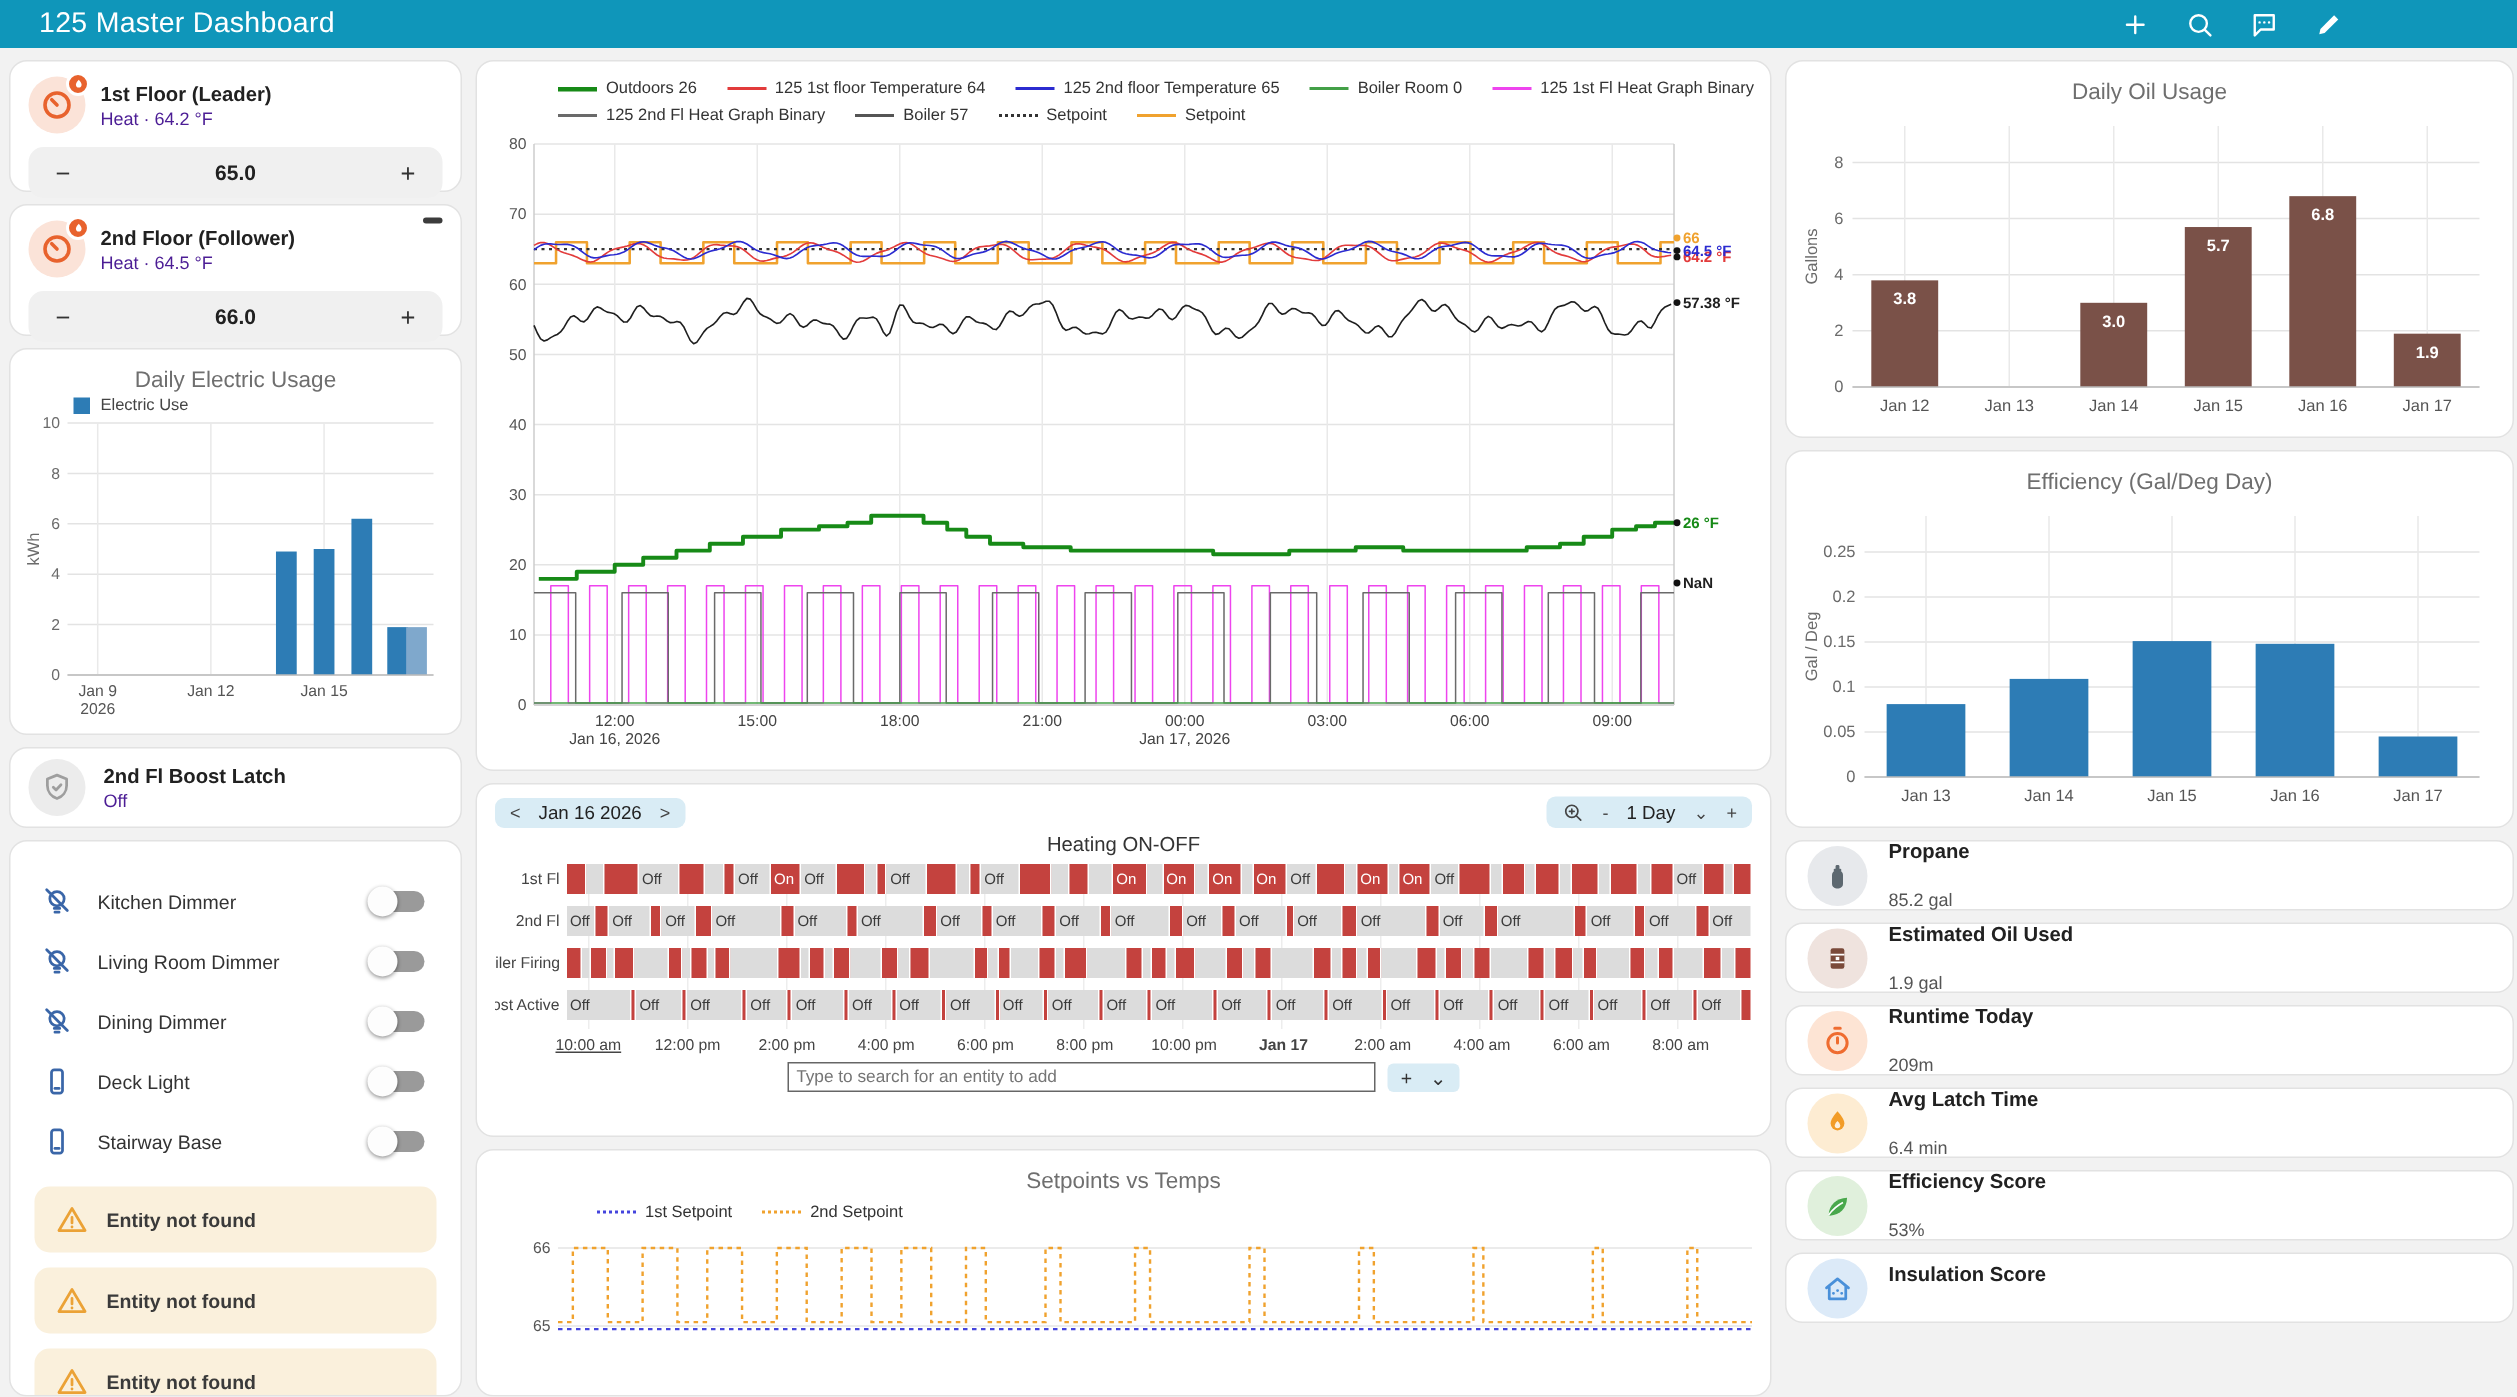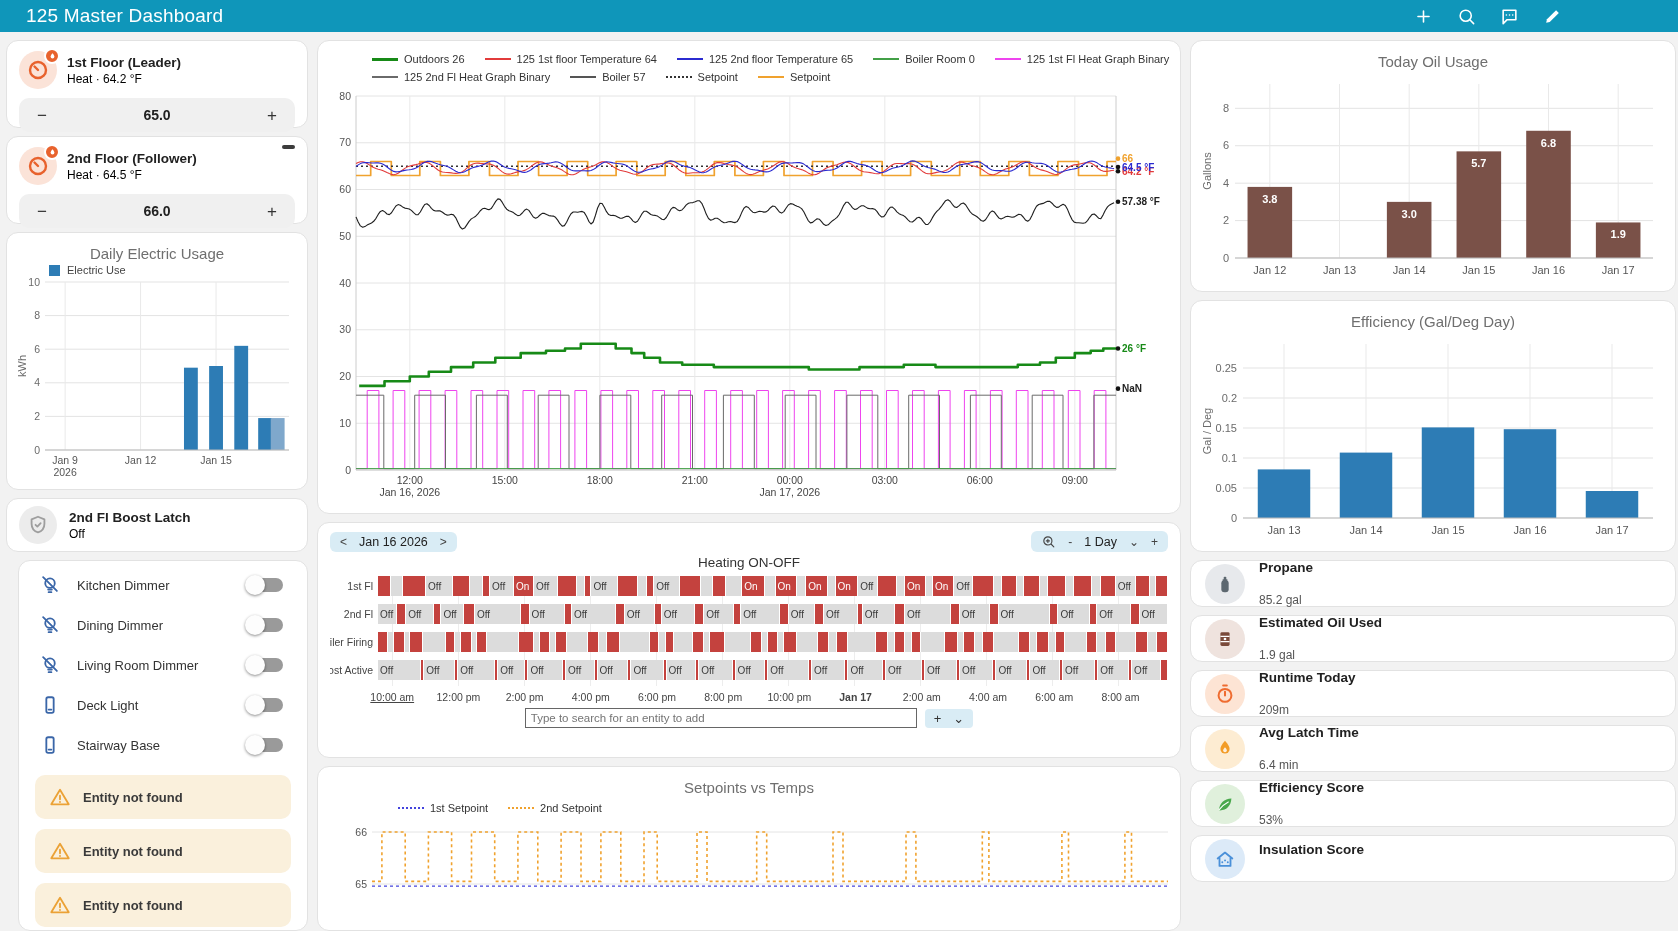--- a/index.html
+++ b/index.html
@@ -16,34 +16,34 @@
   .card{background:#fff;border:1px solid #e2e2e2;border-radius:12px;position:relative;}
   .chart-title{text-align:center;font-size:15px;color:#6f6f6f;margin:8px 0 2px 0;}
   
   .tcard{padding:10px 12px 12px 12px;height:88px;}
   .trow{display:flex;align-items:center;gap:10px;margin-bottom:9px;}
   .ticon{width:38px;height:38px;border-radius:50%;background:#fbe3d8;position:relative;flex:0 0 auto;
     display:flex;align-items:center;justify-content:center;}
   .tbadge{position:absolute;top:-3px;right:-3px;width:16px;height:16px;border-radius:50%;background:#e8622d;
     border:2px solid #fff;display:flex;align-items:center;justify-content:center;}
   .tname{font-size:13.5px;font-weight:bold;color:#212121;line-height:15px;}
-  .tstate{font-size:12px;color:#000000;margin-top:2px;}
+  .tstate{font-size:12px;color:#4c1d95;margin-top:2px;}
   .stepper{background:#f0f0f0;border-radius:10px;height:34px;display:flex;align-items:center;justify-content:space-between;padding:0 8px;}
   .stepbtn{border:none;background:transparent;font-size:17px;color:#333;width:30px;cursor:pointer;line-height:1;}
   .stepval{font-size:14px;font-weight:bold;color:#212121;}
   .collapse-dash{position:absolute;top:8px;right:12px;width:13px;height:4px;border-radius:2px;background:#3c3c3c;}
   
   #electric-card{padding:4px 8px 6px 8px;height:258px;}
   .mini-legend{display:flex;align-items:center;gap:7px;margin:2px 0 0 34px;font-size:11px;color:#444;}
   .mini-legend .sq{width:11px;height:11px;display:inline-block;}
   
   #boost-card{padding:8px 12px;height:54px;display:flex;align-items:center;gap:12px;}
   .gicon{width:38px;height:38px;border-radius:50%;background:#ececec;display:flex;align-items:center;justify-content:center;flex:0 0 auto;}
   
-  #switch-card{flex:1;min-height:0;overflow:hidden;padding:4px 6px;margin-left:12px;}
+  #switch-card{flex:1;min-height:0;overflow:hidden;padding:20px 6px;}
   .sw-row{display:flex;align-items:center;gap:16px;padding:9px 14px;}
   .sw-label{font-size:13px;color:#333;flex:1;}
   .toggle{width:36px;height:14px;background:#9a9a9a;border-radius:7px;position:relative;cursor:pointer;margin-right:4px;}
   .toggle .knob{position:absolute;left:-2px;top:-3px;width:20px;height:20px;border-radius:50%;background:#fdfdfd;
     box-shadow:0 1px 3px rgba(0,0,0,.45);}
   .warn{margin:10px 10px;padding:11px 14px;background:#faf0dc;border-radius:10px;display:flex;align-items:center;gap:12px;}
   .warn .wtxt{font-size:13px;font-weight:bold;color:#3a3a3a;}
   
   #hist-card{padding:6px 8px 0 8px;height:474px;}
   .hlegend{display:flex;flex-wrap:wrap;column-gap:20px;row-gap:3px;margin:6px 0 2px 46px;font-size:11px;color:#333;align-items:center;}
@@ -239,34 +239,34 @@
             </div>
           </div>
           <div class="sw-row">
             <span>
               <svg width="22" height="22" viewBox="0 0 24 24" fill="none" stroke="#3a66a8" stroke-width="2" stroke-linecap="round" stroke-linejoin="round">
                 <circle cx="12" cy="10" r="5.2"></circle>
                 <path d="M10 17h4M10.5 19.8h3"></path>
                 <path d="M4.5 3.5l15 15"></path>
               </svg>
             </span>
-            <span class="sw-label">Dining Dimmer</span>
+            <span class="sw-label">Living Room Dimmer</span>
             <div class="toggle">
               <div class="knob"></div>
             </div>
           </div>
           <div class="sw-row">
             <span>
               <svg width="22" height="22" viewBox="0 0 24 24" fill="none" stroke="#3a66a8" stroke-width="2" stroke-linecap="round" stroke-linejoin="round">
                 <circle cx="12" cy="10" r="5.2"></circle>
                 <path d="M10 17h4M10.5 19.8h3"></path>
                 <path d="M4.5 3.5l15 15"></path>
               </svg>
             </span>
-            <span class="sw-label">Living Room Dimmer</span>
+            <span class="sw-label">Dining Dimmer</span>
             <div class="toggle">
               <div class="knob"></div>
             </div>
           </div>
           <div class="sw-row">
             <span>
               <svg width="22" height="22" viewBox="0 0 24 24" fill="none" stroke="#3a66a8" stroke-width="2" stroke-linecap="round" stroke-linejoin="round">
                 <rect x="8" y="3.5" width="8" height="17" rx="2"></rect>
                 <path d="M10.5 17h3"></path>
               </svg>
@@ -722,21 +722,21 @@
           <line x1="30" x2="826" y1="68" y2="68" stroke="#e4e4e4"></line>
           <text x="25" y="71.5" text-anchor="end" font-size="10.5" fill="#555">65</text>
           <path d="M30 65.40000000000015 L39.9 65.40000000000015 L39.9 16 L63.2 16 L63.2 65.40000000000015 L86.4 65.40000000000015 L86.4 16 L109.6 16 L109.6 65.40000000000015 L129.5 65.40000000000015 L129.5 16 L152.7 16 L152.7 65.40000000000015 L175.9 65.40000000000015 L175.9 16 L195.8 16 L195.8 65.40000000000015 L219.1 65.40000000000015 L219.1 16 L239.0 16 L239.0 65.40000000000015 L258.9 65.40000000000015 L258.9 16 L278.8 16 L278.8 65.40000000000015 L302.0 65.40000000000015 L302.0 16 L315.2 16 L315.2 65.40000000000015 L355.0 65.40000000000015 L355.0 16 L365.0 16 L365.0 65.40000000000015 L414.7 65.40000000000015 L414.7 16 L424.7 16 L424.7 65.40000000000015 L491.0 65.40000000000015 L491.0 16 L501.0 16 L501.0 65.40000000000015 L564.0 65.40000000000015 L564.0 16 L573.9 16 L573.9 65.40000000000015 L640.3 65.40000000000015 L640.3 16 L646.9 16 L646.9 65.40000000000015 L719.9 65.40000000000015 L719.9 16 L726.5 16 L726.5 65.40000000000015 L782.9 65.40000000000015 L782.9 16 L789.5 16 L789.5 65.40000000000015 L826 65.40000000000015" fill="none" stroke="#f0a22e" stroke-width="1.6" stroke-dasharray="3,3"></path>
           <line x1="30" x2="826" y1="70.08000000000033" y2="70.08000000000033" stroke="#4444dd" stroke-width="1.4" stroke-dasharray="3,3"></line>
         </svg>
     </div>
   </div>
 
   <div class="col">
     <div class="card" id="oil-card">
-      <div class="chart-title">Today Oil Usage</div>
+      <div class="chart-title">Daily Oil Usage</div>
       <svg id="oil-svg" width="466" height="212">
           <line x1="36" x2="454" y1="186" y2="186" stroke="#e3e3e3" stroke-width="1"></line>
           <text x="30" y="189.5" text-anchor="end" font-size="11" fill="#6b6b6b">0</text>
           <line x1="36" x2="454" y1="148.5806451612903" y2="148.5806451612903" stroke="#e3e3e3" stroke-width="1"></line>
           <text x="30" y="152.0806451612903" text-anchor="end" font-size="11" fill="#6b6b6b">2</text>
           <line x1="36" x2="454" y1="111.16129032258065" y2="111.16129032258065" stroke="#e3e3e3" stroke-width="1"></line>
           <text x="30" y="114.66129032258065" text-anchor="end" font-size="11" fill="#6b6b6b">4</text>
           <line x1="36" x2="454" y1="73.74193548387098" y2="73.74193548387098" stroke="#e3e3e3" stroke-width="1"></line>
           <text x="30" y="77.24193548387098" text-anchor="end" font-size="11" fill="#6b6b6b">6</text>
           <line x1="36" x2="454" y1="36.32258064516131" y2="36.32258064516131" stroke="#e3e3e3" stroke-width="1"></line>

